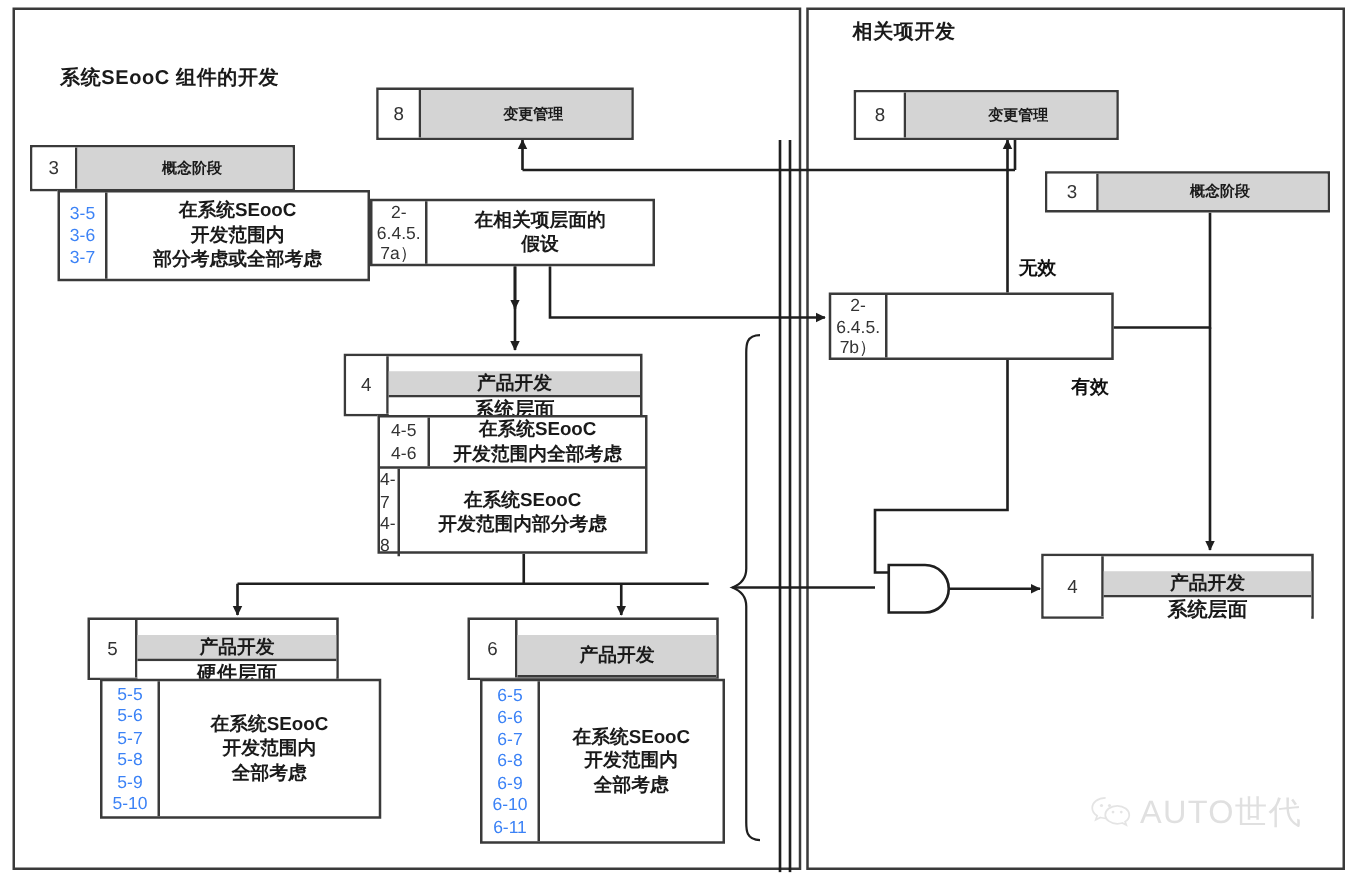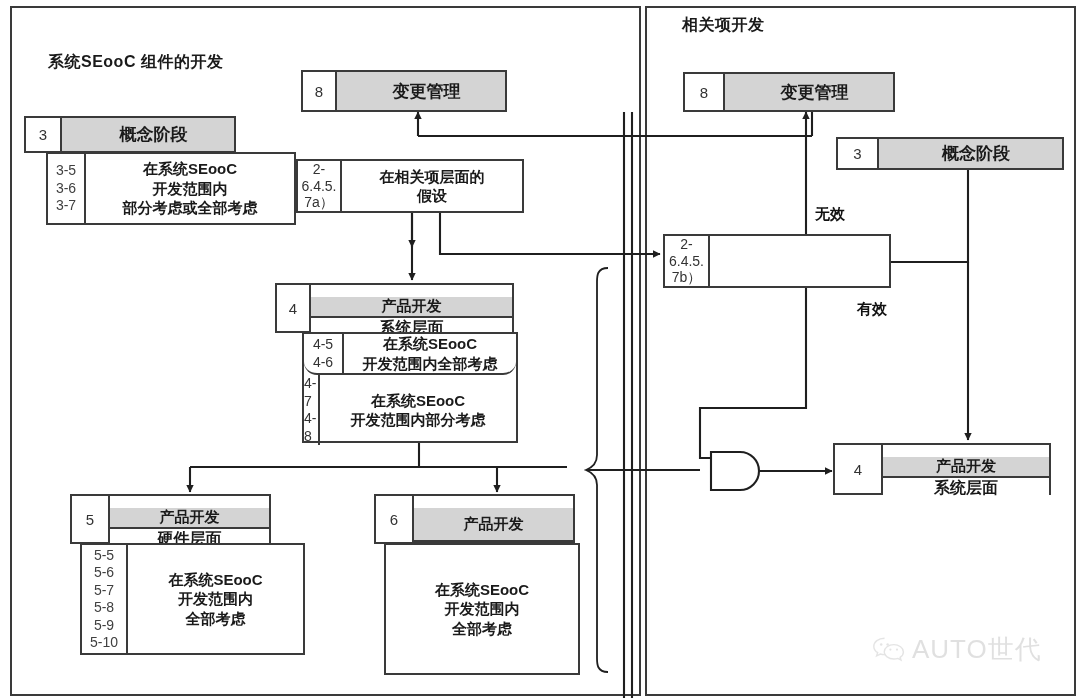--- a/index.html
+++ b/index.html
@@ -8,42 +8,42 @@
   #stage{position:relative;width:1080px;height:698px;background:#fff;}
   svg.lines{position:absolute;left:0;top:0;width:1080px;height:698px;pointer-events:none;}
   .panel{position:absolute;border:2px solid #3a3a3a;background:transparent;}
   .panel-title{position:absolute;font-size:16px;font-weight:600;color:#1a1a1a;white-space:nowrap;letter-spacing:.5px;}
   .node{position:absolute;box-sizing:border-box;}
   
   .hdr{display:flex;border:2px solid #3a3a3a;box-sizing:border-box;background:#fff;}
   .hdr .num{display:flex;align-items:center;justify-content:center;
             border-right:2px solid #3a3a3a;background:#fff;font-size:15px;color:#333;box-sizing:border-box;}
   .hdr .ttl{flex:1;display:flex;align-items:center;justify-content:center;
-            background:#d4d4d4;font-size:17px;font-weight:700;box-sizing:border-box;padding-left:11px;}
+            background:#d4d4d4;font-size:12px;font-weight:700;box-sizing:border-box;padding-left:11px;}
   
   .pd{position:absolute;display:flex;border:2px solid #3a3a3a;box-sizing:border-box;background:#fff;}
   .pd .num{display:flex;align-items:center;justify-content:center;border-right:2px solid #3a3a3a;
            font-size:15px;color:#333;box-sizing:border-box;background:#fff;}
   .pd .stack{flex:1;display:flex;flex-direction:column;box-sizing:border-box;margin-top:12px;}
   .pd .r1{flex:1;display:flex;align-items:center;justify-content:center;background:#d4d4d4;
           border-bottom:2px solid #3a3a3a;font-size:15px;font-weight:700;box-sizing:border-box;}
   .pd .r2{flex:1;display:flex;align-items:center;justify-content:center;background:#fff;
           font-size:16px;font-weight:700;box-sizing:border-box;}
   
   .det{position:absolute;display:flex;border:2px solid #3a3a3a;box-sizing:border-box;background:#fff;}
   .det .clauses{display:flex;flex-direction:column;align-items:center;justify-content:center;
-                border-right:2px solid #3a3a3a;font-size:14px;color:#404040;line-height:1.25;
+                border-right:2px solid #3a3a3a;font-size:14px;color:#3b82f6;line-height:1.25;
                 box-sizing:border-box;padding:2px 4px;}
   .det .body{flex:1;display:flex;align-items:center;justify-content:center;text-align:center;
              font-size:15px;font-weight:700;line-height:1.3;box-sizing:border-box;padding:2px 4px;}
   
   .det2{position:absolute;border:2px solid #3a3a3a;box-sizing:border-box;background:#fff;
         display:flex;flex-direction:column;}
   .det2 .row{flex:1;display:flex;box-sizing:border-box;}
-  .det2 .row.top{border-bottom:2px solid #3a3a3a;border-radius:13px;}
+  .det2 .row.top{border-bottom:2px solid #3a3a3a;}
   .det2 .row .clauses{display:flex;flex-direction:column;align-items:center;justify-content:center;
         border-right:2px solid #3a3a3a;font-size:14px;color:#333;line-height:1.25;box-sizing:border-box;}
   .det2 .row .body{flex:1;display:flex;align-items:center;justify-content:center;text-align:center;
         font-size:15px;font-weight:700;line-height:1.3;box-sizing:border-box;}
   
   .clausebox{position:absolute;display:flex;border:2px solid #3a3a3a;background:#fff;box-sizing:border-box;}
   .clausebox .cl{display:flex;flex-direction:column;align-items:center;justify-content:center;
        border-right:2px solid #3a3a3a;font-size:14px;color:#333;line-height:1.2;box-sizing:border-box;}
   .clausebox .tx{flex:1;display:flex;align-items:center;justify-content:center;text-align:center;
        font-size:15px;font-weight:700;line-height:1.3;box-sizing:border-box;padding:0 4px;}
@@ -217,20 +217,29 @@
   </div>
 
   <div class="pd" style="left:374px;top:494px;width:201px;height:50px;">
     <div class="num" style="width:38px;">6</div>
     <div class="stack">
       <div class="r1">产品开发</div>
     </div>
   </div>
 
   <div class="det" style="left:384px;top:543px;width:196px;height:132px;">
+    <div class="clauses" style="width:46px;">
+      <span>6-5</span>
+      <span>6-6</span>
+      <span>6-7</span>
+      <span>6-8</span>
+      <span>6-9</span>
+      <span>6-10</span>
+      <span>6-11</span>
+    </div>
     <div class="body">
       <div>
         <div>在系统SEooC</div>
         <div>开发范围内</div>
         <div>全部考虑</div>
       </div>
     </div>
   </div>
 
   <div class="node hdr" style="left:683px;top:72px;width:212px;height:40px;">

